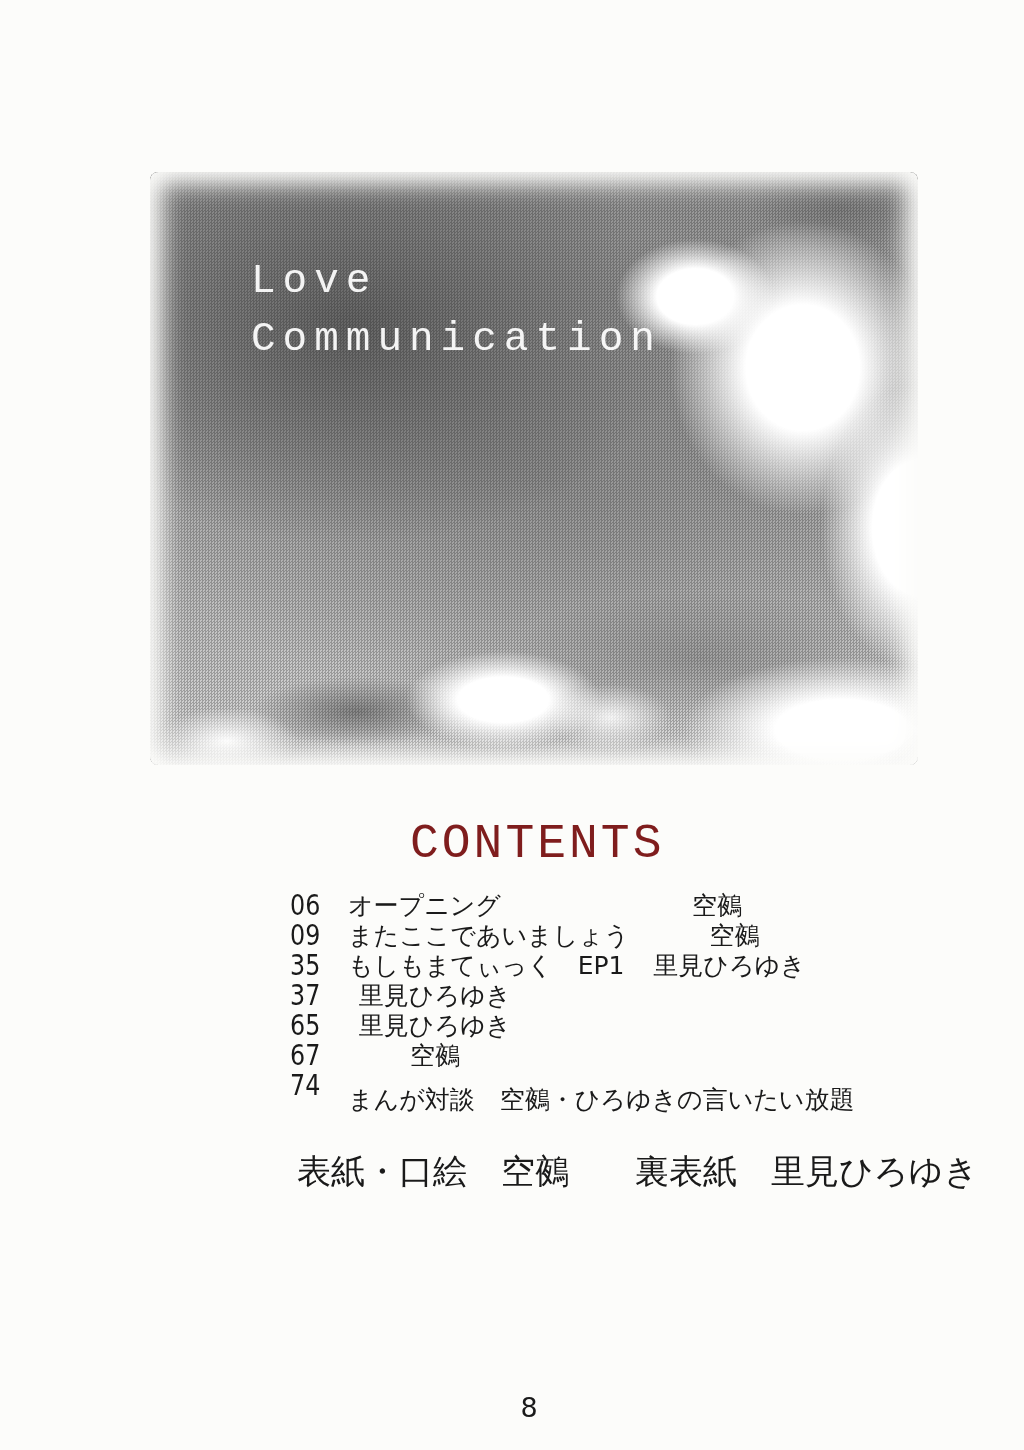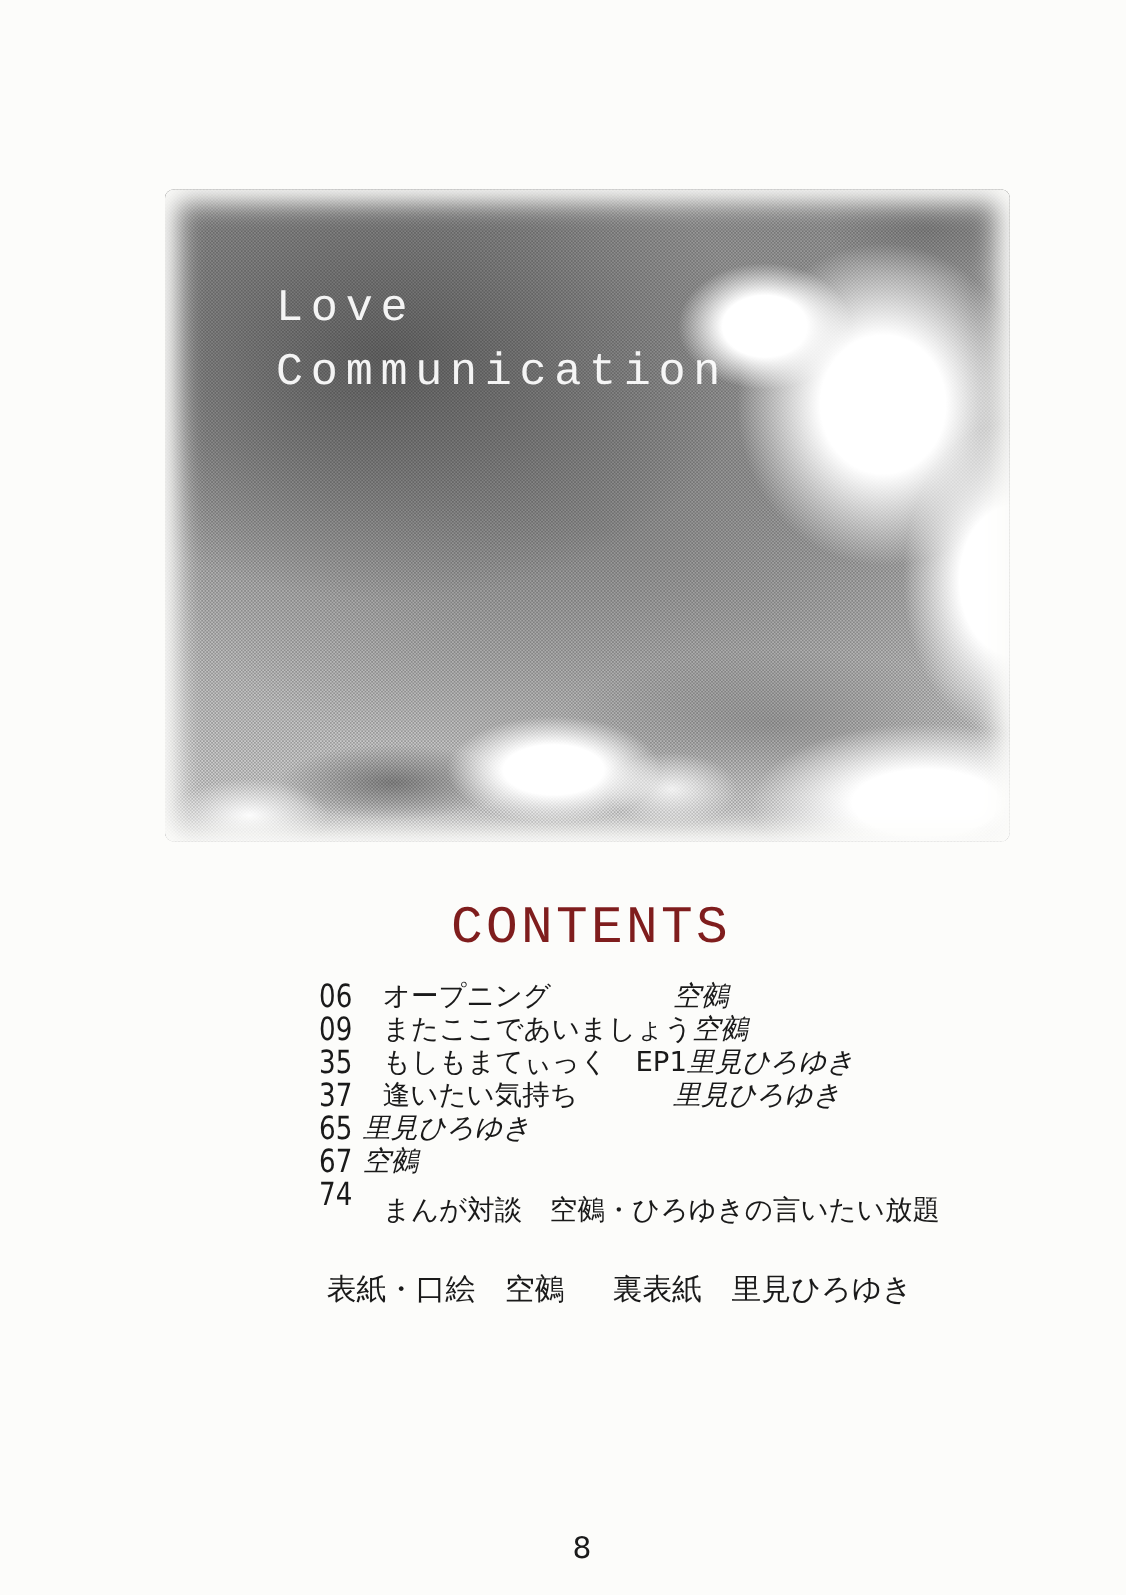--- a/index.html
+++ b/index.html
@@ -52,25 +52,25 @@
     font-size:48px;line-height:48px;letter-spacing:3px;font-weight:normal;
     color:#7f1d1d;white-space:nowrap;
   }
   .toc{position:absolute;left:290px;top:890px;width:532px;}
   .toc-row{display:flex;align-items:center;height:30px;font-size:25px;white-space:nowrap;}
   .toc-num{
     width:40px;flex:0 0 40px;font-size:29px;
     transform:scaleX(.82);transform-origin:left center;letter-spacing:0;
   }
   .toc-title{margin-left:18px;flex:1 1 auto;overflow:visible;}
-  .toc-author{width:210px;flex:0 0 210px;text-align:left;font-style:italic;}
+  .toc-author{width:210px;flex:0 0 210px;text-align:center;}
   .toc-row.full .toc-title{flex:1 1 auto;margin-top:29px;}
   .credits{
-    position:absolute;left:297px;top:1157px;display:flex;gap:44px;
-    font-size:27px;height:30px;align-items:center;white-space:nowrap;
+    position:absolute;left:297px;top:1157px;display:flex;gap:66px;
+    font-size:34px;height:30px;align-items:center;white-space:nowrap;
   }
 
   .page-number{
     position:absolute;left:529px;top:1392px;transform:translateX(-50%);
     font-size:27px;
   }
 </style>
 </head>
 <body>
 
@@ -94,21 +94,20 @@
     <span class="toc-title">またここであいましょう</span>
     <span class="toc-author">空鵺</span>
   </div>
   <div class="toc-row">
     <span class="toc-num">35</span>
     <span class="toc-title">もしもまてぃっく　EP1</span>
     <span class="toc-author">里見ひろゆき</span>
   </div>
   <div class="toc-row">
     <span class="toc-num">37</span>
-    <span class="toc-title">逢いたい気持ち</span>
     <span class="toc-author">里見ひろゆき</span>
   </div>
   <div class="toc-row">
     <span class="toc-num">65</span>
     <span class="toc-author">里見ひろゆき</span>
   </div>
   <div class="toc-row">
     <span class="toc-num">67</span>
     <span class="toc-author">空鵺</span>
   </div>

